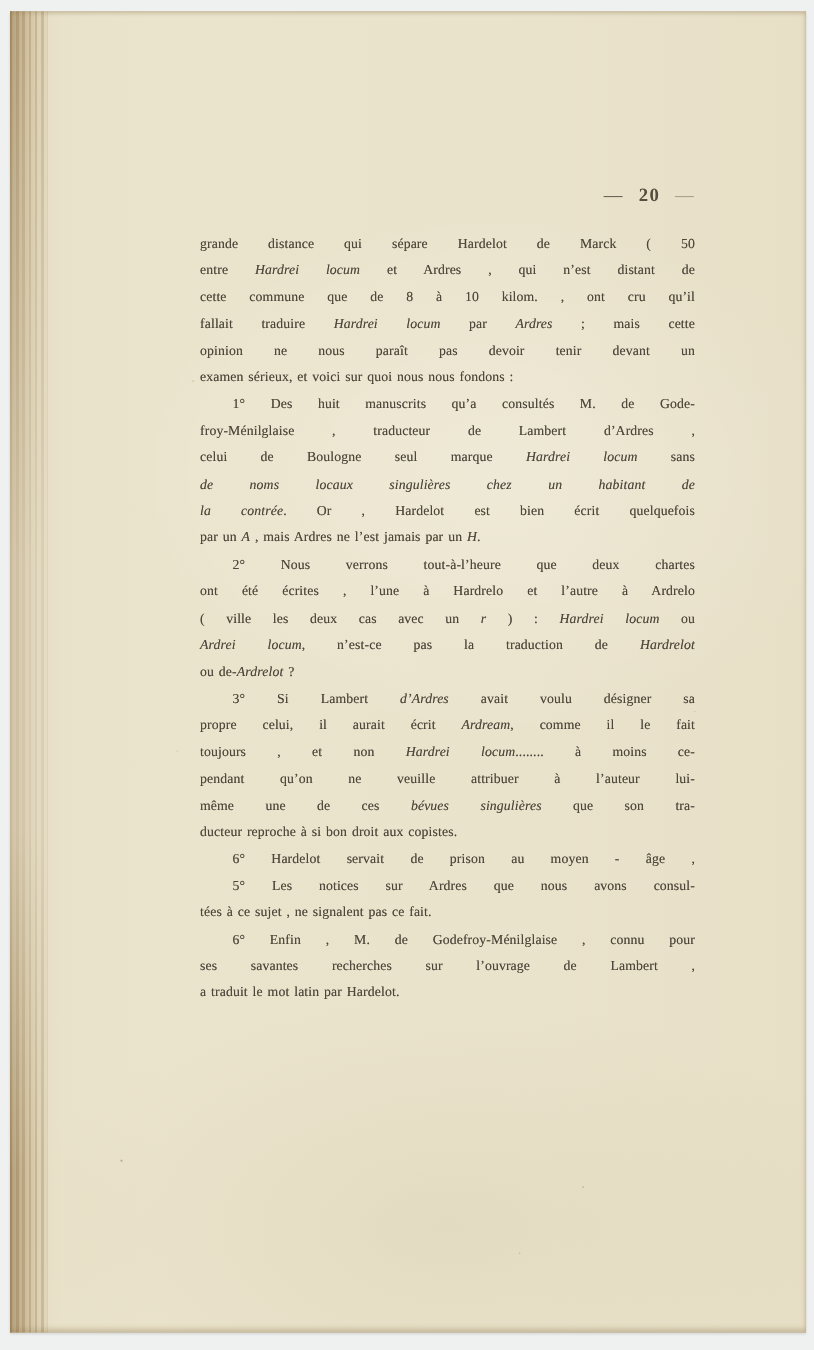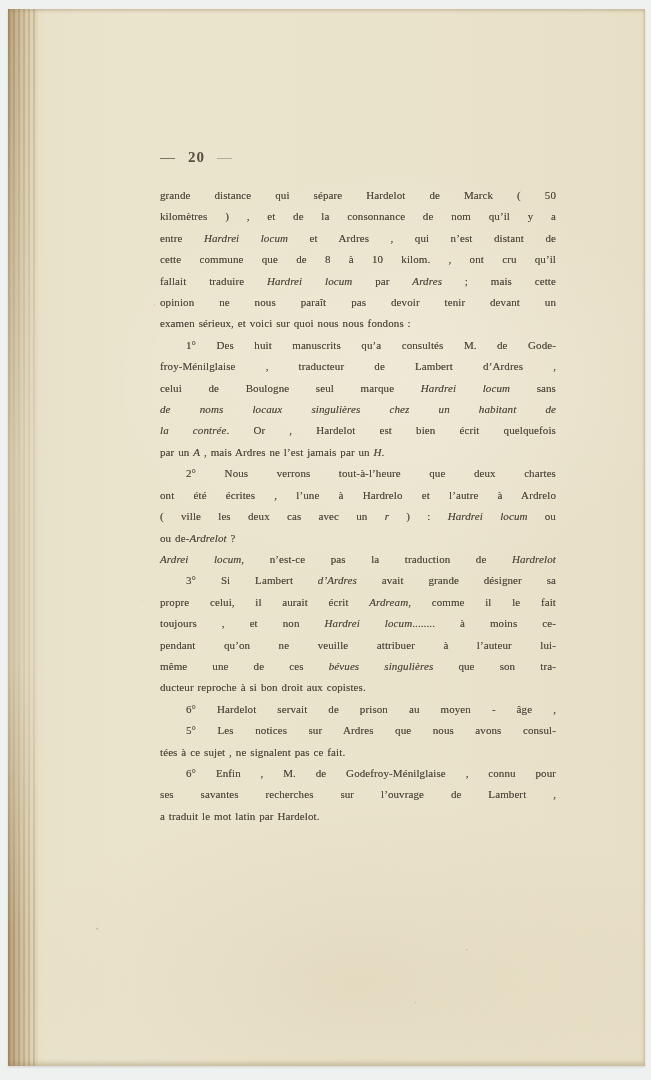--- a/index.html
+++ b/index.html
@@ -33,21 +33,21 @@
     background-image:
       radial-gradient(circle 2px at 14% 87%, rgba(110,85,50,0.45), rgba(110,85,50,0) 70%),
       radial-gradient(circle 1.6px at 72% 89%, rgba(110,85,50,0.35), rgba(110,85,50,0) 70%),
       radial-gradient(circle 1.4px at 64% 94%, rgba(110,85,50,0.30), rgba(110,85,50,0) 70%),
       radial-gradient(circle 1.5px at 23% 28%, rgba(110,85,50,0.28), rgba(110,85,50,0) 70%),
       radial-gradient(circle 1.2px at 86% 53%, rgba(110,85,50,0.25), rgba(110,85,50,0) 70%),
       radial-gradient(circle 1.3px at 21% 56%, rgba(110,85,50,0.22), rgba(110,85,50,0) 70%);
   }
   .pagenum{
     position:absolute;left:152px;top:140px;width:396px;
-    text-align:left;color:#564e3e;font-size:15px;letter-spacing:1px;
+    text-align:right;color:#564e3e;font-size:15px;letter-spacing:1px;
   }
   .pagenum .num{margin:0 12px;font-weight:bold;}
   .pagenum .fade{opacity:0.5;}
   .textblock{
     position:absolute;left:152px;top:176px;width:396px;
     color:#4d463a;font-size:11px;line-height:21.4px;
     letter-spacing:0.1px;word-spacing:1px;
     text-shadow:0 0 0.5px rgba(77,70,58,0.55);
   }
   .line{text-align:justify;text-align-last:left;}
@@ -61,38 +61,37 @@
 <div class="paper">
   <div class="gutter"></div>
   <div class="specks"></div>
 
   <div class="pagenum">
     <span>—</span><span class="num">20</span><span class="fade">—</span>
   </div>
 
   <div class="textblock" id="text-block">
       <div class="line j"><span class="run">grande distance qui sépare Hardelot de Marck ( 50</span></div>
-      <div class="line j"><span class="run">kilomètres ) , et de la consonnance de nom qu’il y a</span></div>
       <div class="line j"><span class="run">entre </span><span class="run it">Hardrei locum</span><span class="run"> et Ardres , qui n’est distant de</span></div>
       <div class="line j"><span class="run">cette commune que de 8 à 10 kilom. , ont cru qu’il</span></div>
       <div class="line j"><span class="run">fallait traduire </span><span class="run it">Hardrei locum</span><span class="run"> par </span><span class="run it">Ardres</span><span class="run"> ; mais cette</span></div>
       <div class="line j"><span class="run">opinion ne nous paraît pas devoir tenir devant un</span></div>
       <div class="line"><span class="run">examen sérieux, et voici sur quoi nous nous fondons :</span></div>
       <div class="line j ind"><span class="run">1° Des huit manuscrits qu’a consultés M. de Gode-</span></div>
       <div class="line j"><span class="run">froy-Ménilglaise , traducteur de Lambert d’Ardres ,</span></div>
       <div class="line j"><span class="run">celui de Boulogne seul marque </span><span class="run it">Hardrei locum</span><span class="run"> sans</span></div>
       <div class="line j"><span class="run it">de noms locaux singulières chez un habitant de</span></div>
       <div class="line j"><span class="run it">la contrée</span><span class="run">. Or , Hardelot est bien  écrit quelquefois</span></div>
       <div class="line"><span class="run">par un </span><span class="run it">A</span><span class="run"> , mais Ardres ne l’est jamais par un </span><span class="run it">H</span><span class="run">.</span></div>
       <div class="line j ind"><span class="run">2° Nous verrons tout-à-l’heure que deux chartes</span></div>
       <div class="line j"><span class="run">ont été écrites , l’une à Hardrelo et l’autre à Ardrelo</span></div>
       <div class="line j"><span class="run">( ville les deux cas avec un </span><span class="run it">r</span><span class="run"> ) : </span><span class="run it">Hardrei locum</span><span class="run"> ou</span></div>
+      <div class="line j"><span class="run it">Ardrei locum</span><span class="run">, n’est-ce pas la traduction de </span><span class="run it">Hardrelot</span></div>
       <div class="line"><span class="run">ou de-</span><span class="run it">Ardrelot</span><span class="run"> ?</span></div>
-      <div class="line j"><span class="run it">Ardrei locum</span><span class="run">, n’est-ce pas la traduction de </span><span class="run it">Hardrelot</span></div>
-      <div class="line j ind"><span class="run">3° Si Lambert </span><span class="run it">d’Ardres</span><span class="run"> avait grande désigner sa</span></div>
+      <div class="line j ind"><span class="run">3° Si Lambert </span><span class="run it">d’Ardres</span><span class="run"> avait voulu désigner sa</span></div>
       <div class="line j"><span class="run">propre celui, il aurait écrit </span><span class="run it">Ardream</span><span class="run">, comme il le fait</span></div>
       <div class="line j"><span class="run">toujours , et non </span><span class="run it">Hardrei locum</span><span class="run">........ à moins ce-</span></div>
       <div class="line j"><span class="run">pendant qu’on ne veuille attribuer à l’auteur lui-</span></div>
       <div class="line j"><span class="run">même une de ces </span><span class="run it">bévues singulières</span><span class="run"> que son tra-</span></div>
       <div class="line"><span class="run">ducteur reproche à si bon droit aux copistes.</span></div>
       <div class="line j ind"><span class="run">6° Hardelot servait de prison au moyen - âge ,</span></div>
       <div class="line j ind"><span class="run">5° Les notices sur Ardres que nous avons consul-</span></div>
       <div class="line"><span class="run">tées à ce sujet , ne signalent pas ce fait.</span></div>
       <div class="line j ind"><span class="run">6° Enfin , M. de Godefroy-Ménilglaise , connu pour</span></div>
       <div class="line j"><span class="run">ses savantes recherches sur l’ouvrage de Lambert ,</span></div>

